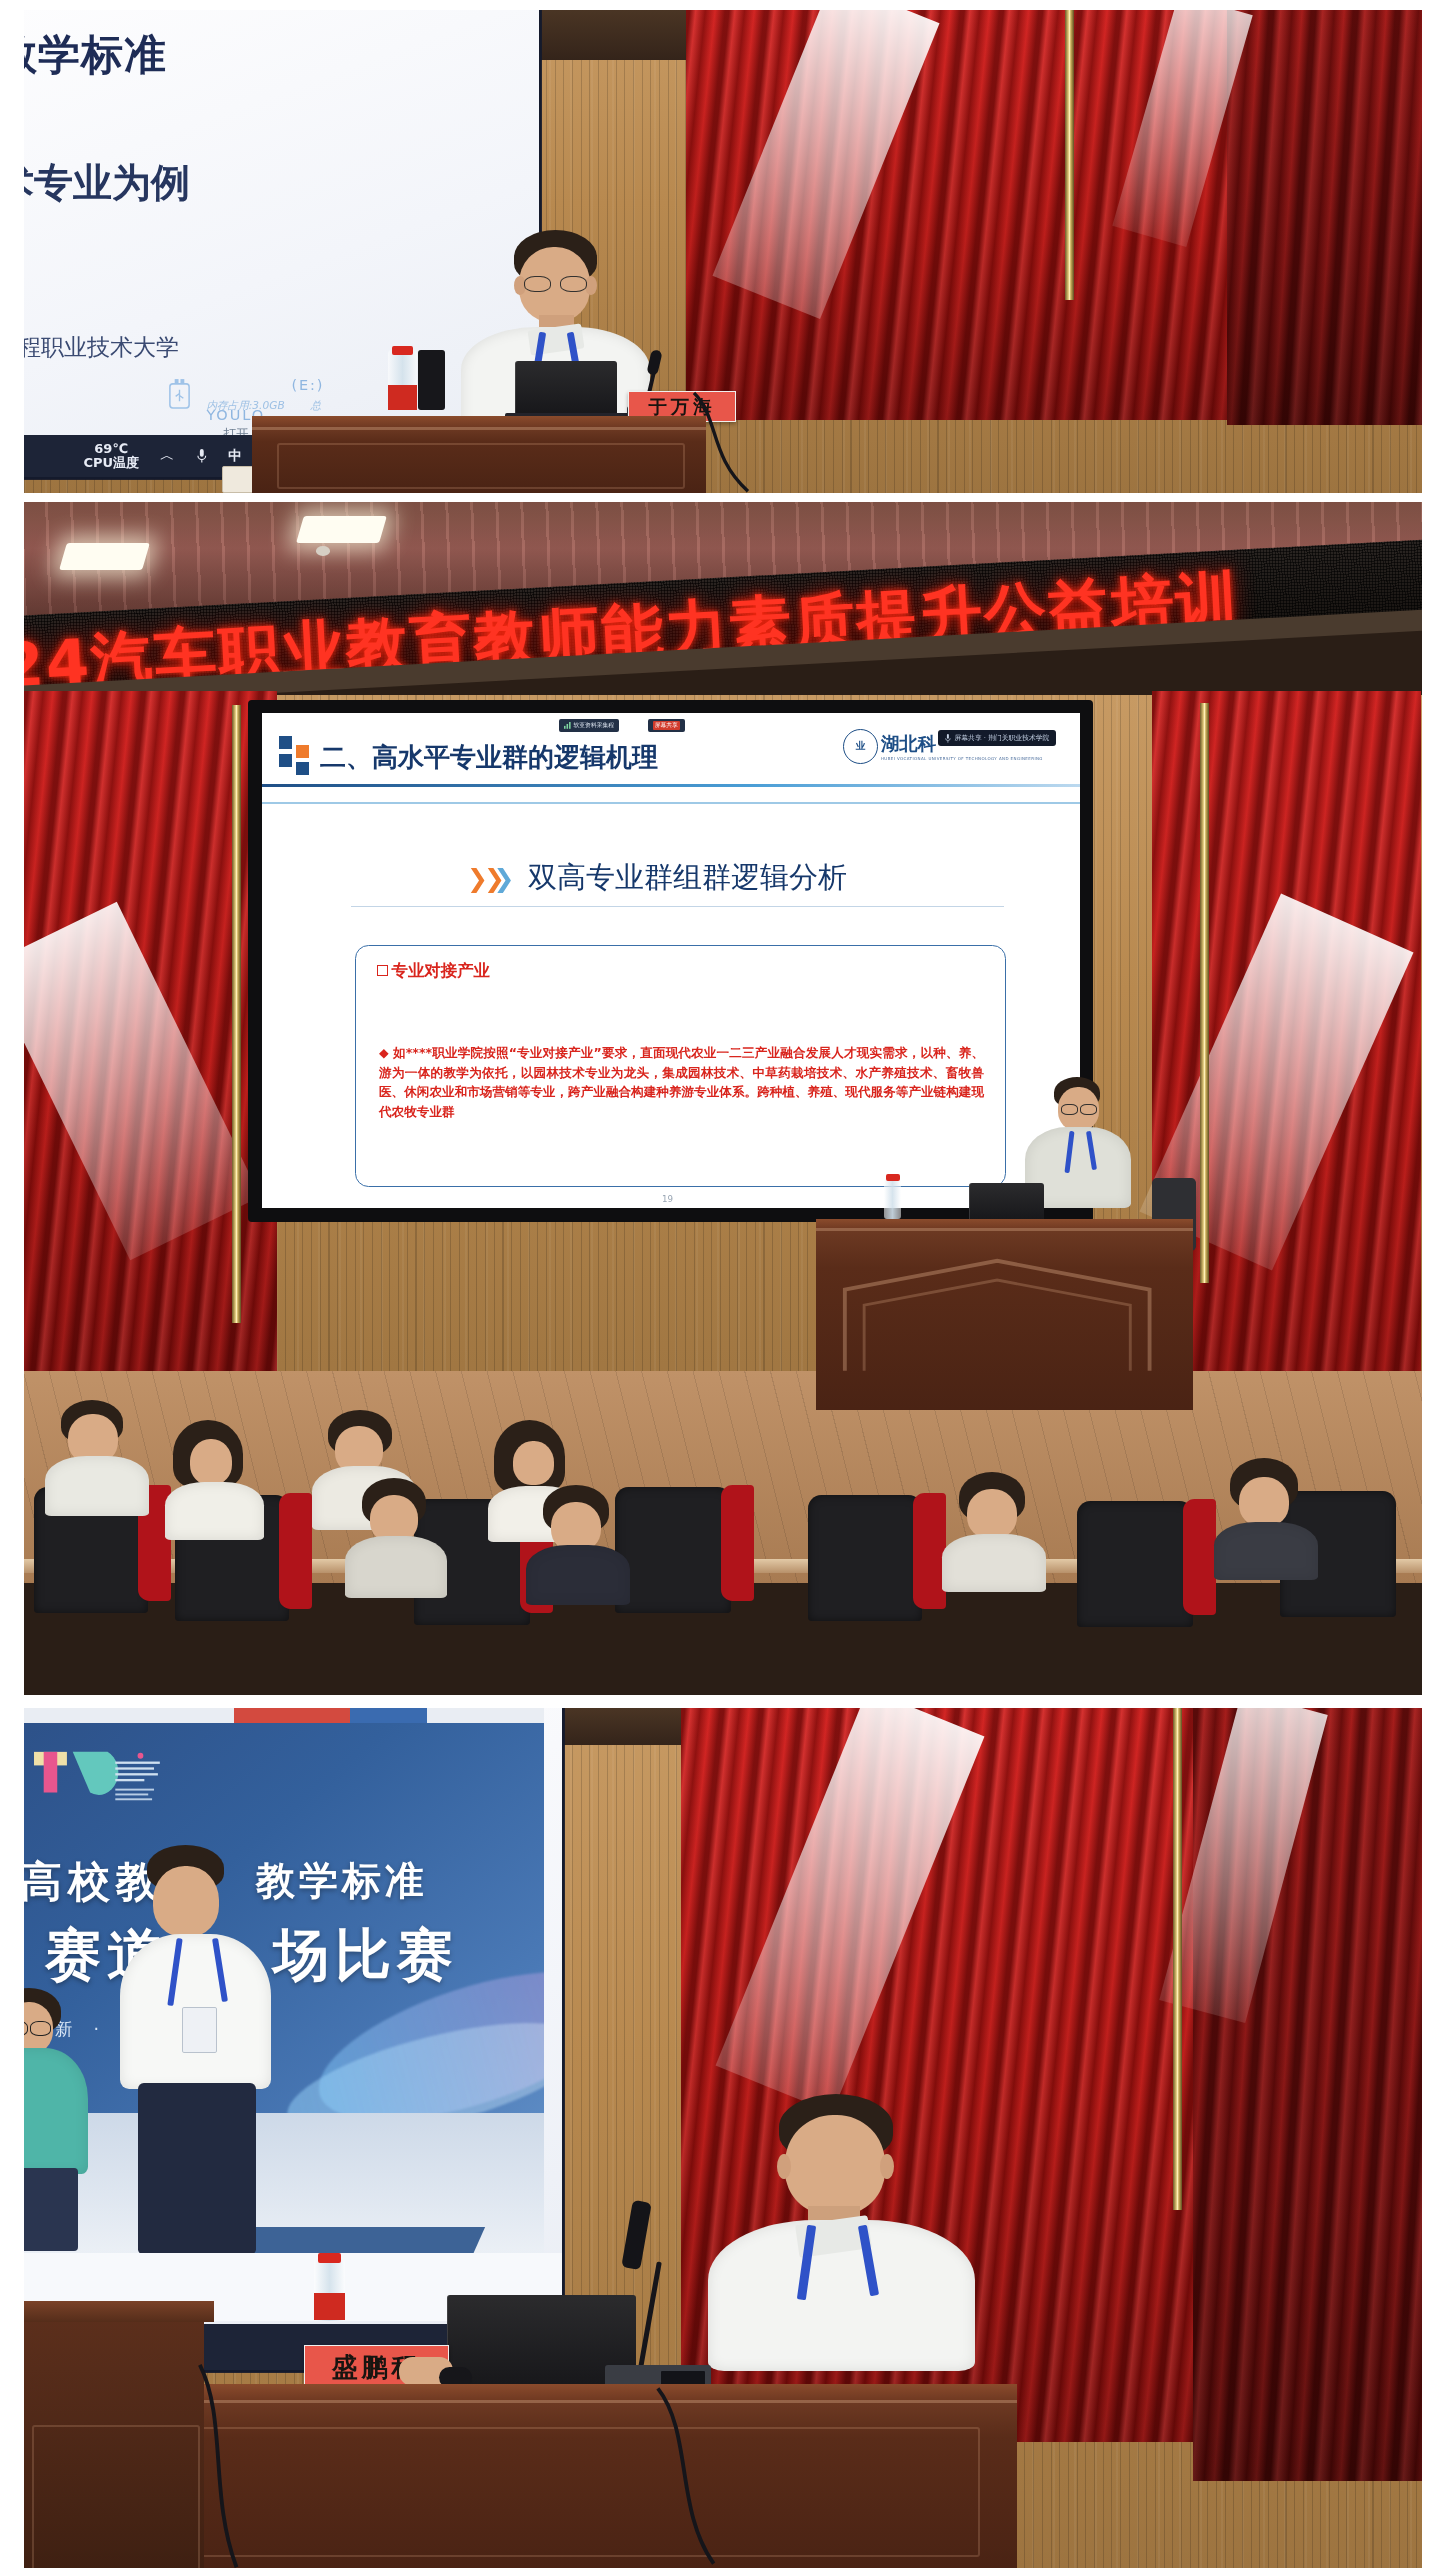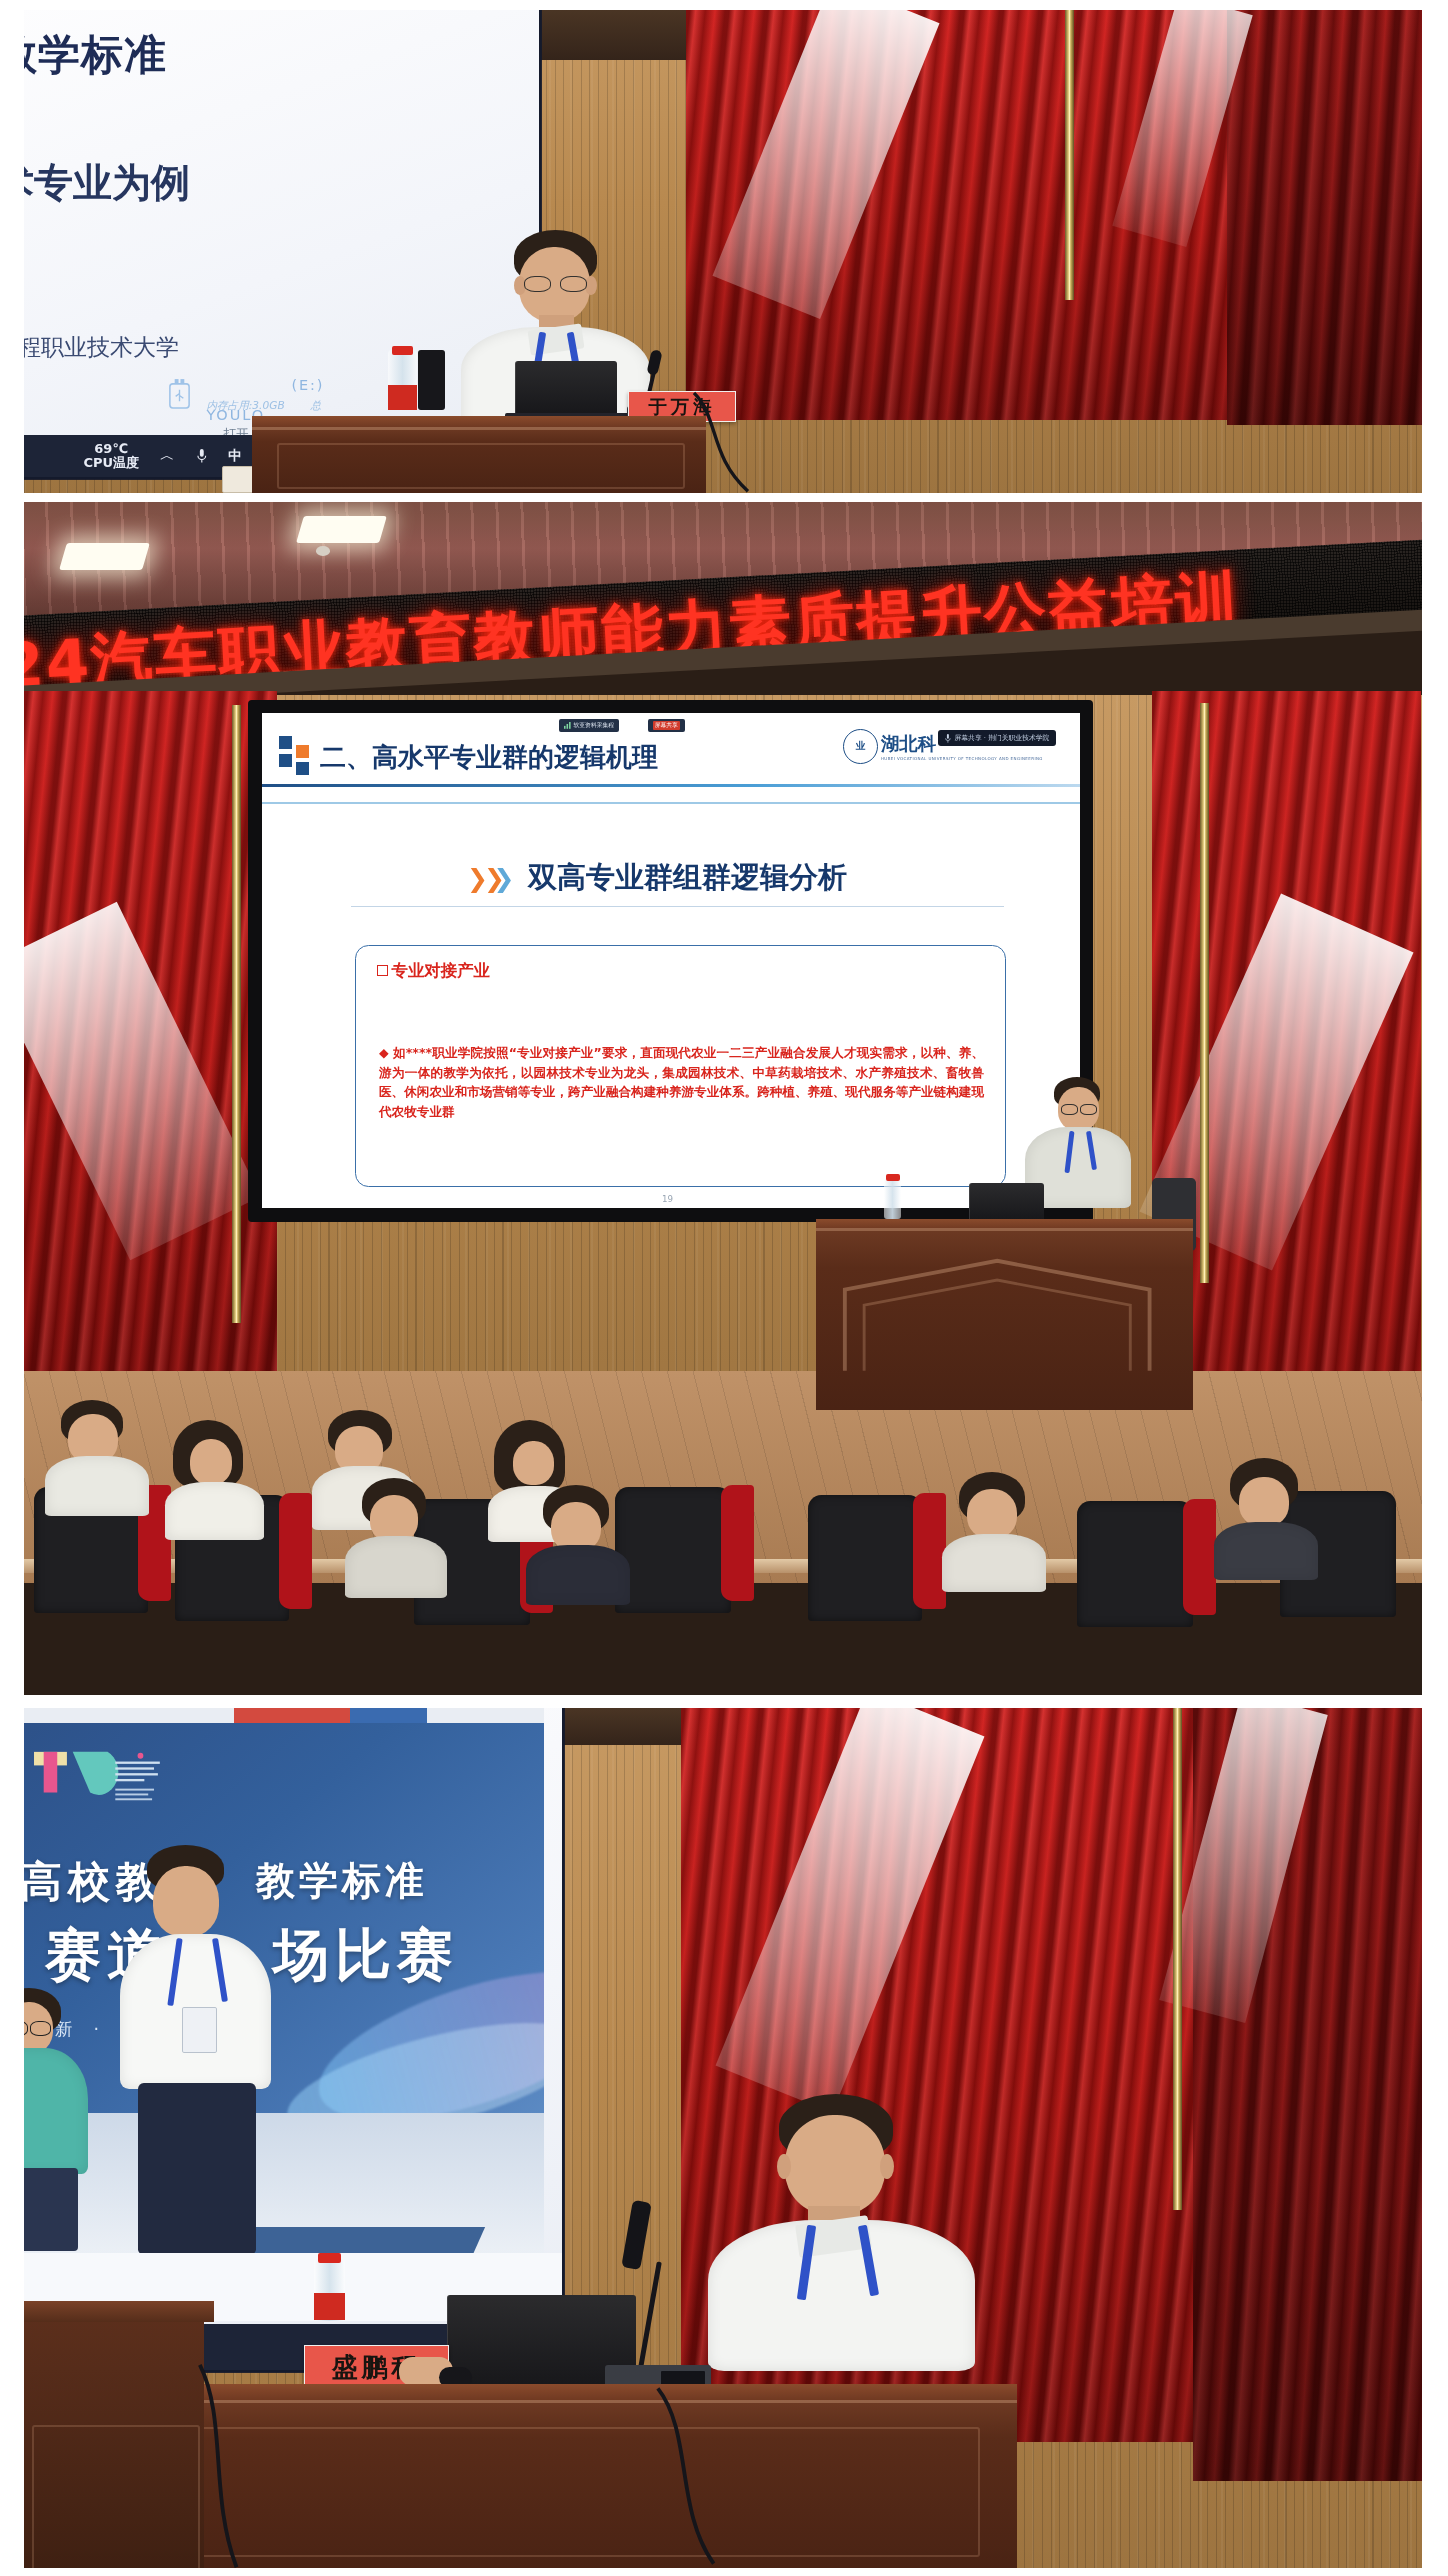--- a/index.html
+++ b/index.html
@@ -77,21 +77,21 @@
   .logo-ring{border-radius:50%;border:1.9px solid #1d4e86;display:flex;align-items:center;justify-content:center;color:#1d4e86;font-weight:bold;}
   .logo-cn{color:#1d4e86;font-weight:bold;font-family:"DejaVu Serif","Liberation Serif",serif;}
   .logo-en{color:#4a6d9c;}
   .notif{position:absolute;background:#121a2a;color:#c9d6e8;border-radius:2.9px;display:flex;align-items:center;gap:3.9px;}
   .toast{position:absolute;background:#223046;color:#dfe7f2;border-radius:1.9px;display:flex;align-items:center;gap:2.9px;}
   .toast .rd{background:#d23b2c;color:#fff;padding:0 1.9px;border-radius:1px;}
 
   .ppt-sec{position:absolute;display:flex;align-items:center;}
   .chev{color:#ef7b2c;font-weight:bold;letter-spacing:-3.9px;}
   .chev2{color:#5fa9d8;font-weight:bold;letter-spacing:-3.9px;}
-  .ppt-sec-t{color:#16386b;font-weight:bold;}
+  .ppt-sec-t{color:#16386b;font-weight:normal;}
   .ppt-rule{position:absolute;height:1px;background:#c3d5e6;}
 
   .ppt-box{position:absolute;border:1.9px solid #3a6fa8;border-radius:13.5px;background:rgba(255,255,255,.55);}
   .bullet-h{position:absolute;color:#d9251d;font-weight:bold;display:flex;align-items:center;gap:3.9px;}
   .sqmark{border:1.4px solid #d9251d;display:inline-block;}
   .para{position:absolute;color:#20262e;line-height:1.55;text-align:justify;}
   .para .r{color:#d9251d;font-weight:bold;}
   .dmk{color:#d9251d;}
   .pgnum{position:absolute;color:#9aa6b4;}
 

